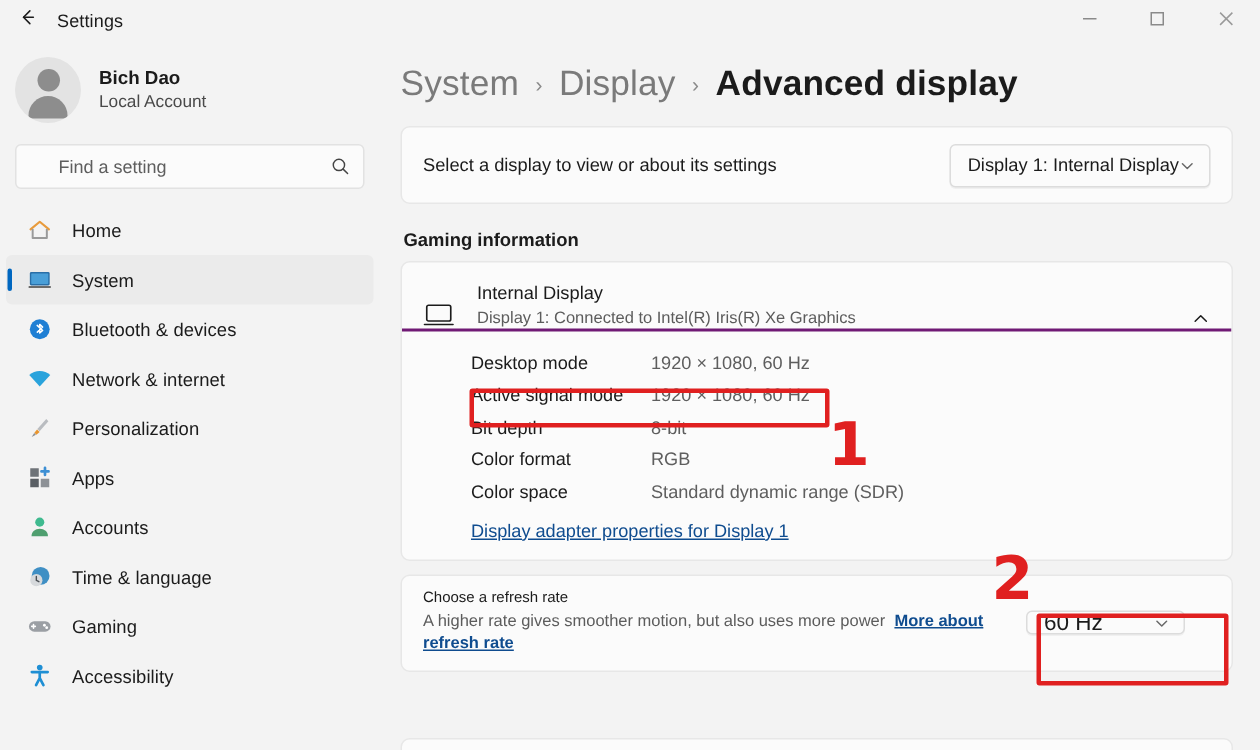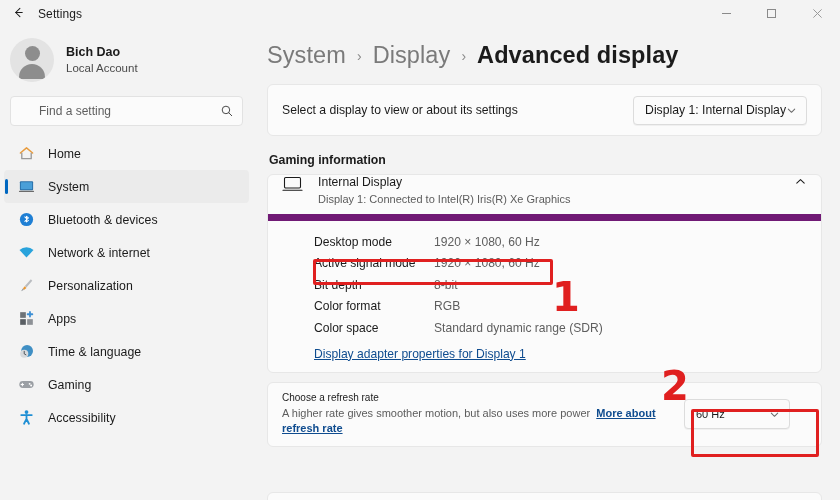--- a/index.html
+++ b/index.html
@@ -228,25 +228,25 @@
   .section-title {
     font-size: 12.3px;
     font-weight: bold;
     color: #1b1b1b;
     margin: 17px 0 7px 2px;
   }
 
   .info-card { overflow: hidden; }
   .disp-head {
     display: flex;
-    align-items: flex-start;
+    align-items: flex-end;
     height: 46px;
     padding: 0 14px 0 14px;
     gap: 14px;
-    border-bottom: 7px solid #701a75;
+    border-bottom: 2px solid #701a75;
   }
   .monitor-icon { color: #1b1b1b; display: flex; flex: 0 0 22px; }
   .disp-head-text { flex: 1 1 auto; line-height: 1.3; }
   .disp-title { font-size: 12.2px; color: #1b1b1b; }
   .disp-sub { font-size: 11px; color: #5c5c5c; margin-top: 1px; }
   .disp-chev { color: #1b1b1b; display: flex; }
 
   .info-rows { padding: 10px 14px 10px 46px; }
   .inforow {
     display: flex;
@@ -286,29 +286,29 @@
     margin-top: 3px;
     line-height: 1.45;
   }
   .refresh-link {
     color: #0f4c8f;
     font-weight: bold;
   }
   .hz-combo {
     width: 106px;
     flex: 0 0 106px;
-    height: 30px;
+    height: 16px;
     background: #fbfbfb;
     border: 1px solid #dcdcdc;
     border-radius: 4px;
     display: flex;
     align-items: center;
     justify-content: space-between;
     padding: 0 9px 0 11px;
-    font-size: 11px;
+    font-size: 15px;
     color: #1b1b1b;
     box-shadow: 0 1px 0 rgba(0,0,0,.045);
   }
 
   .bottom-peek {
     position: absolute;
     left: 12px; right: 18px;
     bottom: -48px;
     height: 56px;
     background: #fbfbfb;
@@ -459,20 +459,29 @@
             <svg width="17" height="17" viewBox="0 0 18 18">
                 <rect x="2.3" y="2.3" width="6" height="6" fill="#6e7378"></rect>
                 <rect x="2.3" y="9.7" width="6" height="6" fill="#5a5f64"></rect>
                 <rect x="9.7" y="9.7" width="6" height="6" fill="#8d9196"></rect>
                 <path d="M12.7 2v5M10.2 4.5h5" stroke="#3d8fd4" stroke-width="1.9" stroke-linecap="round"></path>
               </svg>
           </span>
           <span class="navlabel">Apps</span>
         </div>
 
+        <div class="navitem">
+          <span class="navicon">
+            <svg width="17" height="17" viewBox="0 0 18 18">
+                <circle cx="9" cy="5.4" r="3.2" fill="#3fba8f"></circle>
+                <path d="M3.2 15.3c0-3.2 2.6-5.2 5.8-5.2s5.8 2 5.8 5.2z" fill="#4f9f6f"></path>
+              </svg>
+          </span>
+          <span class="navlabel">Accounts</span>
+        </div>
 
         <div class="navitem">
           <span class="navicon">
             <svg width="17" height="17" viewBox="0 0 18 18">
                 <circle cx="9.6" cy="8.4" r="6.3" fill="#3f8fc4"></circle>
                 <path d="M3.6 6.2a6.3 6.3 0 0 0 11.8 4.6A6.3 6.3 0 0 1 3.6 6.2z" fill="#2b6e9e"></path>
                 <circle cx="6.6" cy="11.4" r="4.3" fill="#d6d9dc"></circle>
                 <path d="M6.6 8.8v2.7l1.8 1" fill="none" stroke="#4a4f54" stroke-width="1" stroke-linecap="round"></path>
               </svg>
           </span>

